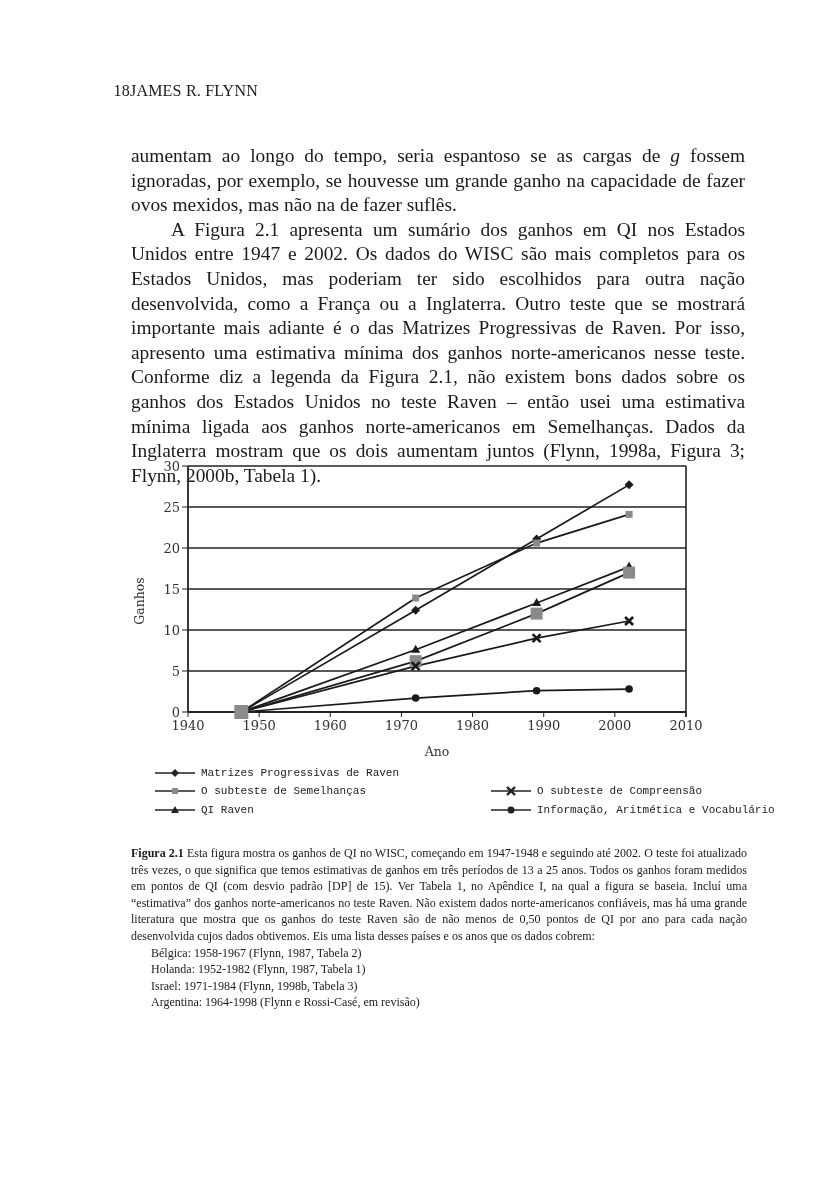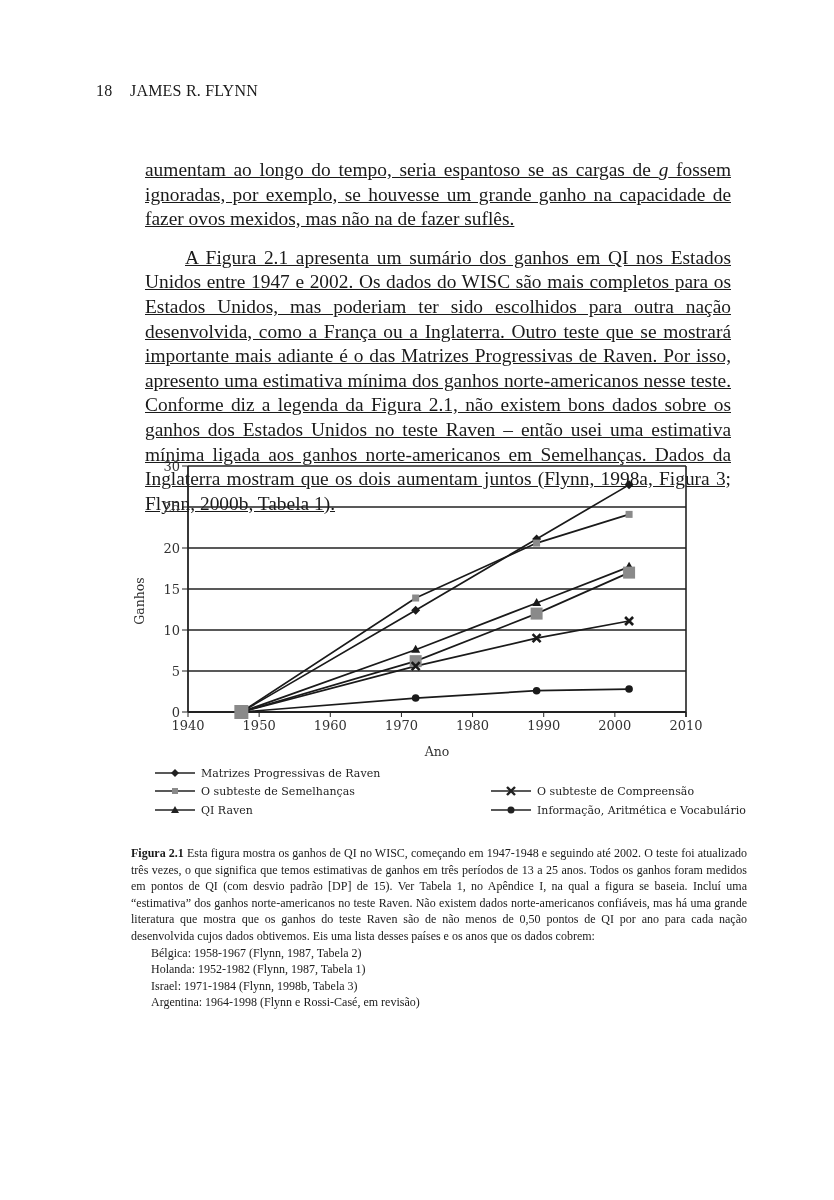--- a/index.html
+++ b/index.html
@@ -1,30 +1,30 @@
 <!DOCTYPE html>
 <html><head>
 <meta charset="utf-8">
 <style>
   html, body { margin: 0; padding: 0; background: #ffffff; }
   body { width: 834px; height: 1200px; position: relative; overflow: hidden;
          font-family: "Liberation Serif", "DejaVu Serif", serif; color: #1a1a1a; }
   .running-head { position: absolute; left: 96px; top: 82px; font-size: 16px; letter-spacing: 0.2px; }
-  .running-head .pg { display: inline-block; width: 34px; }
+  .running-head .pg { display: inline-block; width: 34px; text-align: right; }
   .body-text { position: absolute; left: 131px; top: 144px; width: 614px;
                font-size: 19.4px; line-height: 24.6px; text-align: justify; }
-  .body-text p { margin: 14px; text-decoration: underline; }
+  .body-text p { margin: 0; }
   .body-text p.indent { text-indent: 40px; }
   .chart-wrap { position: absolute; left: 120px; top: 455px; width: 640px; height: 380px; }
   .chart-wrap svg { position: absolute; left: 0; top: 0; }
   .axis-label { font-family: "DejaVu Serif", serif; font-size: 12.5px; fill: #333; }
   .tick-label { font-family: "DejaVu Serif", serif; font-size: 13px; fill: #333; }
   .legend { position: absolute; left: 155px; top: 764px; width: 600px; height: 60px;
             font-family: "DejaVu Serif", serif; font-size: 11px; color: #222; }
-  .legend-item { position: absolute; height: 18px; display: flex; align-items: center; white-space: nowrap; }
+  .legend-item { position: absolute; height: 18px; display: flex; align-items: center; white-space: nowrap; font-family: Liberation Mono, monospace; }
   .legend-item svg { margin-right: 6px; }
   .caption { position: absolute; left: 131px; top: 845px; width: 616px;
              font-size: 12px; line-height: 16.6px; text-align: justify; }
   .caption p { margin: 0; }
   .caption .fig-label { font-weight: bold; }
   .caption .list-item { text-align: left; margin-left: 20px; }
 </style>
 </head>
 <body>
 

